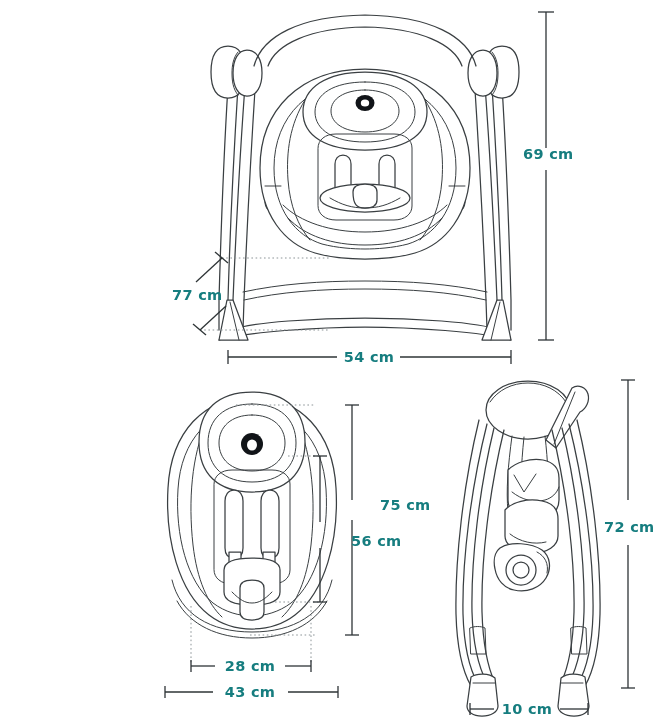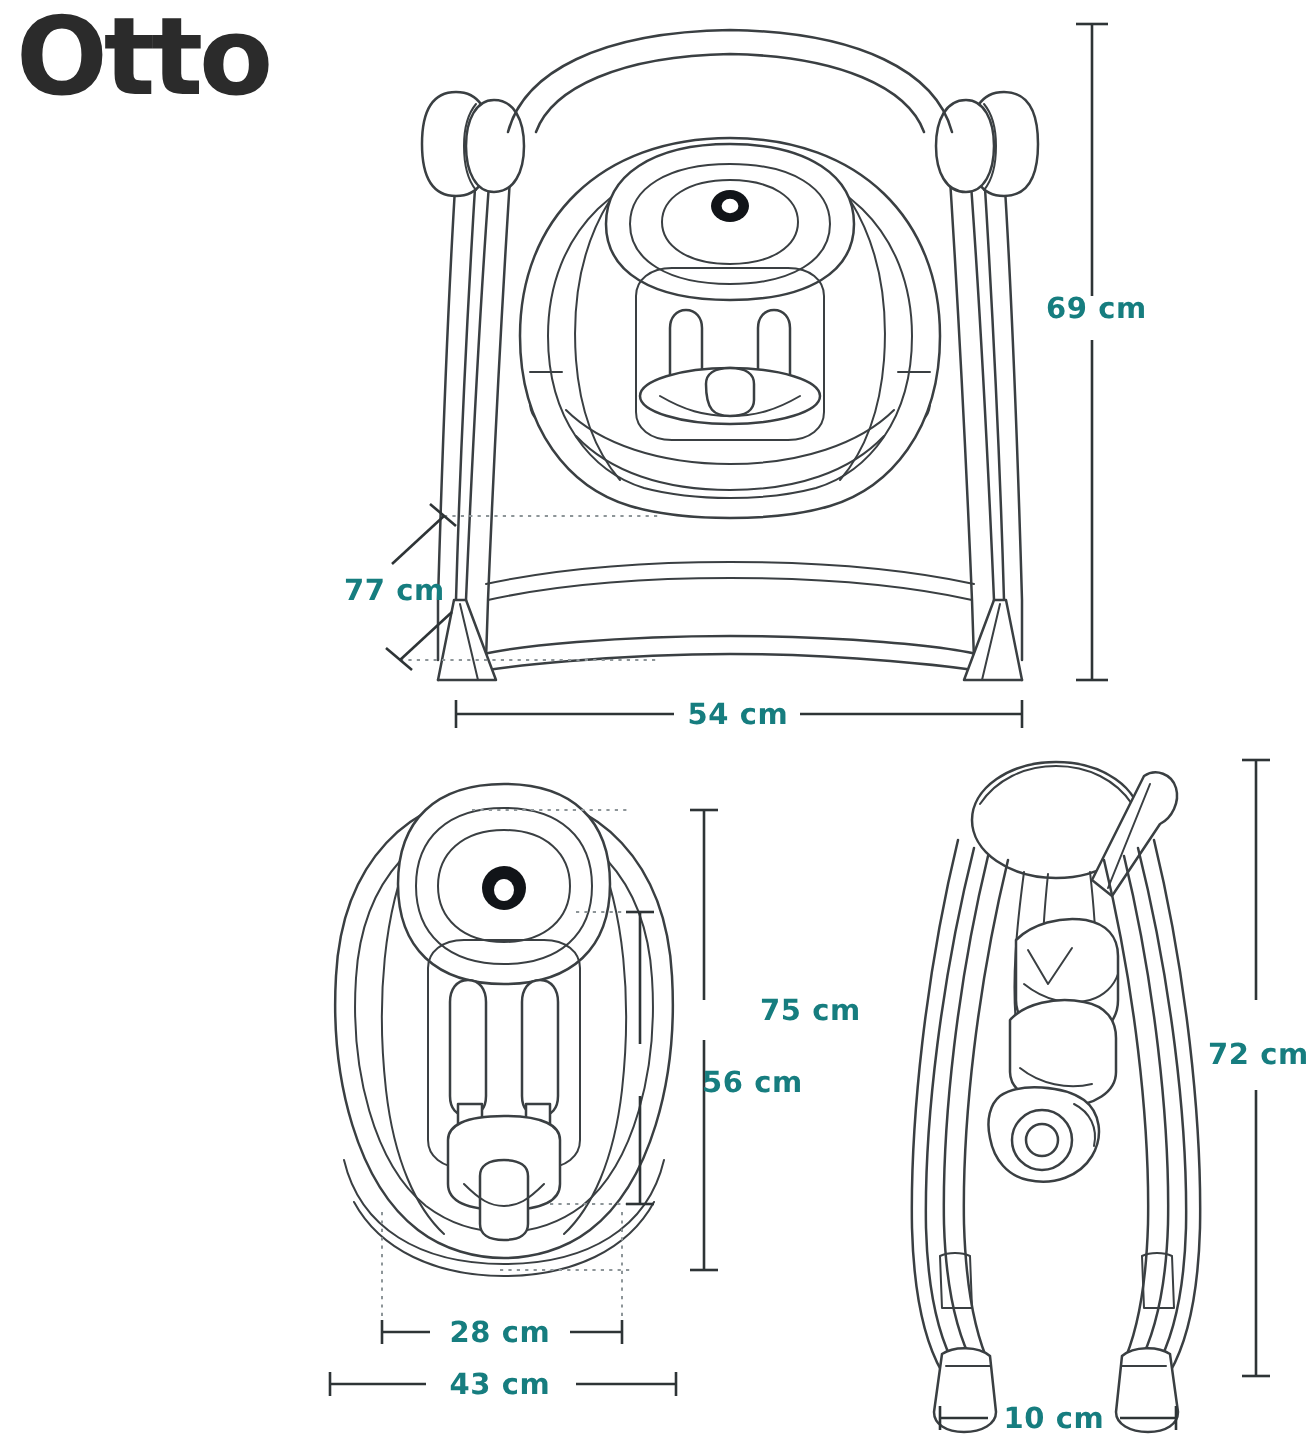--- a/index.html
+++ b/index.html
@@ -92,21 +92,20 @@
     fill: #167d7f;
     letter-spacing: 0.3px;
   }
   .dim-label.centered { text-anchor: middle; }
 </style>
 </head>
 <body>
 
 <div id="page">
 
-  <div id="brand-logo">Otto</div>
 
   <svg id="drawing" viewBox="0 0 655 720">
 
     <g>
 
       <path class="stroke" d="M246,72 C240,150 236,230 233,300 L232,330"></path>
       <path class="stroke" d="M256,74 C251,150 247,228 244,300 L243,330"></path>
       <path class="stroke" d="M246,72 C250,66 258,66 259,72"></path>
 
       <path class="stroke" d="M238,86 C234,150 230,230 228,300 L227,330"></path>

